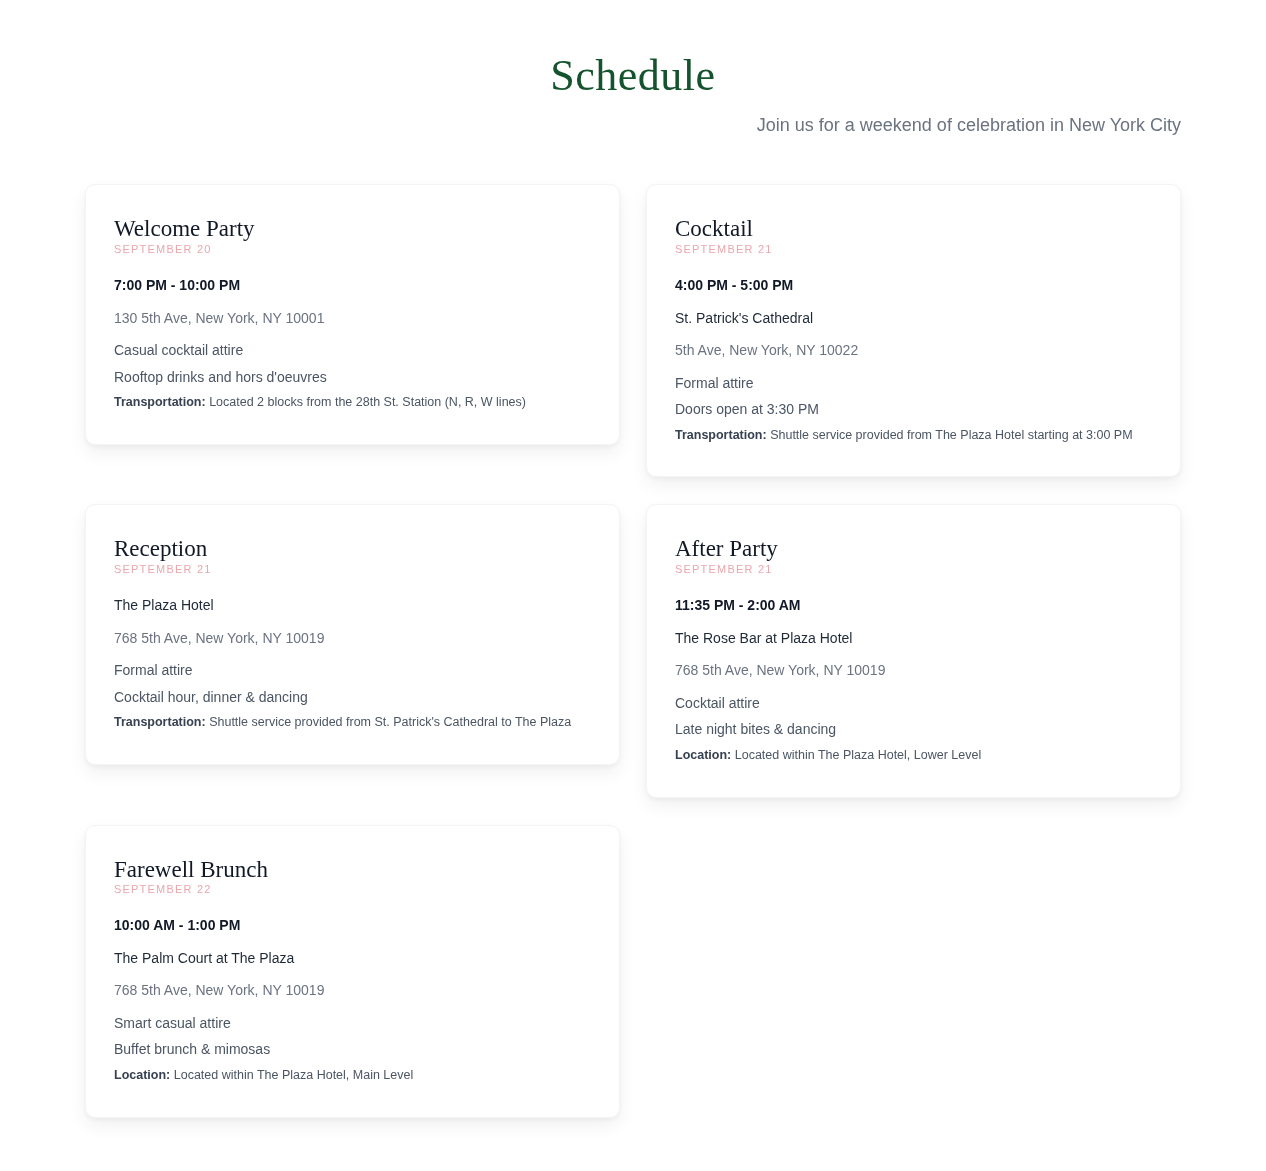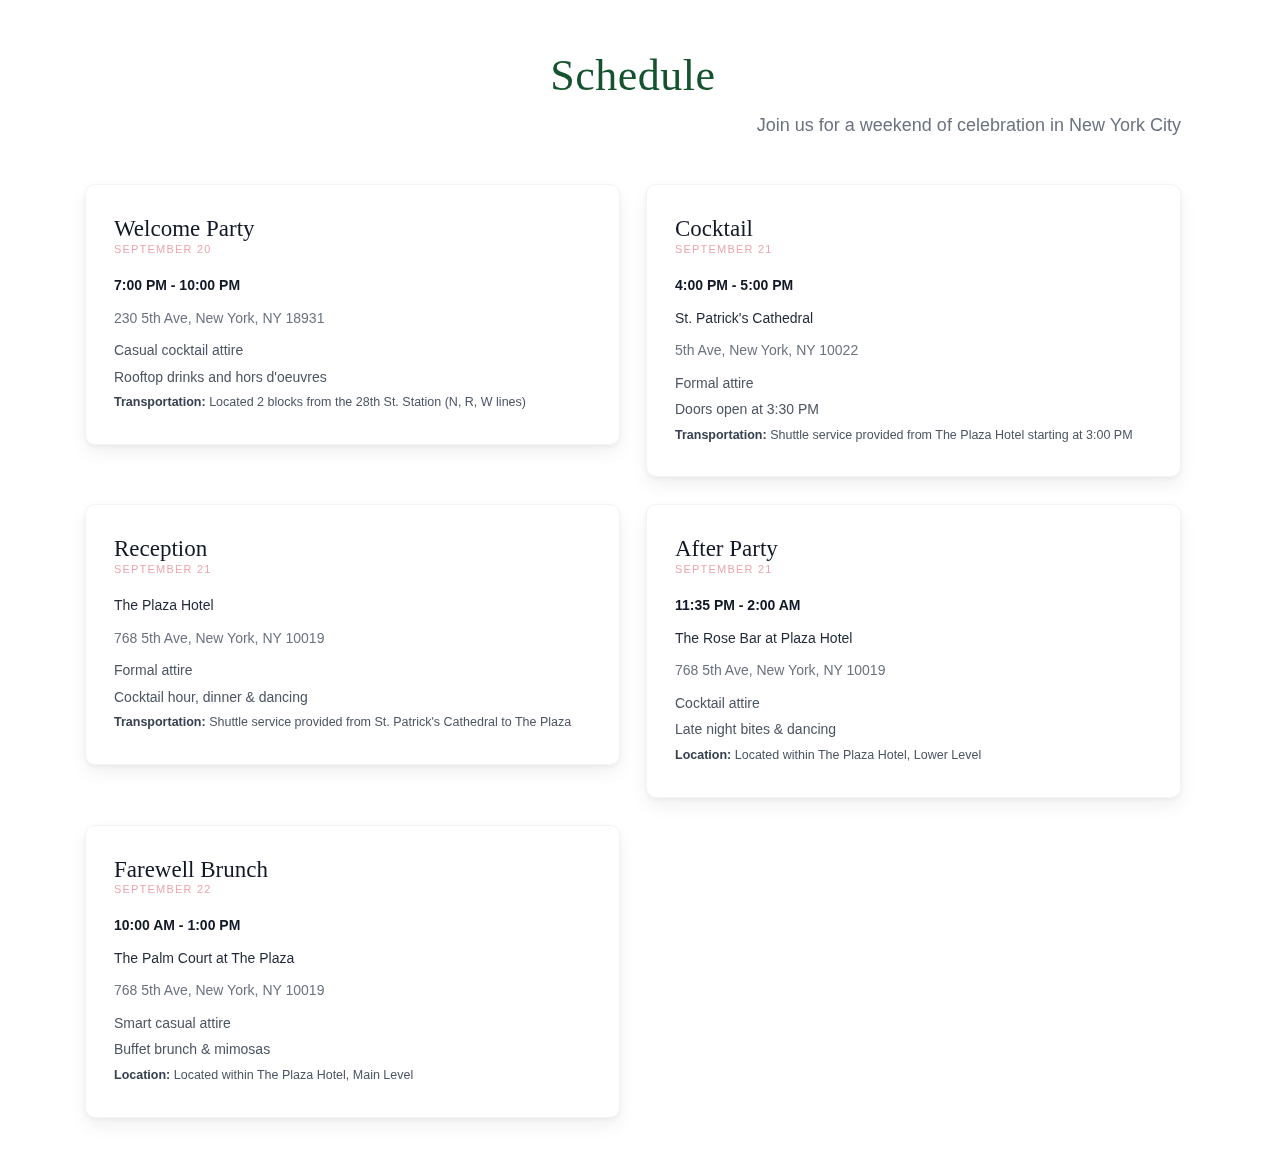--- a/index.html
+++ b/index.html
@@ -118,21 +118,21 @@
     <p class="page-subtitle">Join us for a weekend of celebration in New York City</p>
   </div>
 
   <div class="events-grid">
   <div class="event-card">
     <div class="event-header">
       <div class="event-title">Welcome Party</div>
       <div class="event-date">SEPTEMBER 20</div>
     </div>
     <div class="event-time">7:00 PM - 10:00 PM</div>
-    <div class="event-address">230 5th Ave, New York, NY 18931</div>
+    <div class="event-address">130 5th Ave, New York, NY 10001</div>
     <div class="event-attire">Casual cocktail attire</div>
     <div class="event-desc">Rooftop drinks and hors d'oeuvres</div>
     <div class="event-note"><span class="note-label">Transportation:</span> <span>Located 2 blocks from the 28th St. Station (N, R, W lines)</span></div>
   </div>
 
   <div class="event-card">
     <div class="event-header">
       <div class="event-title">Cocktail</div>
       <div class="event-date">SEPTEMBER 21</div>
     </div>

